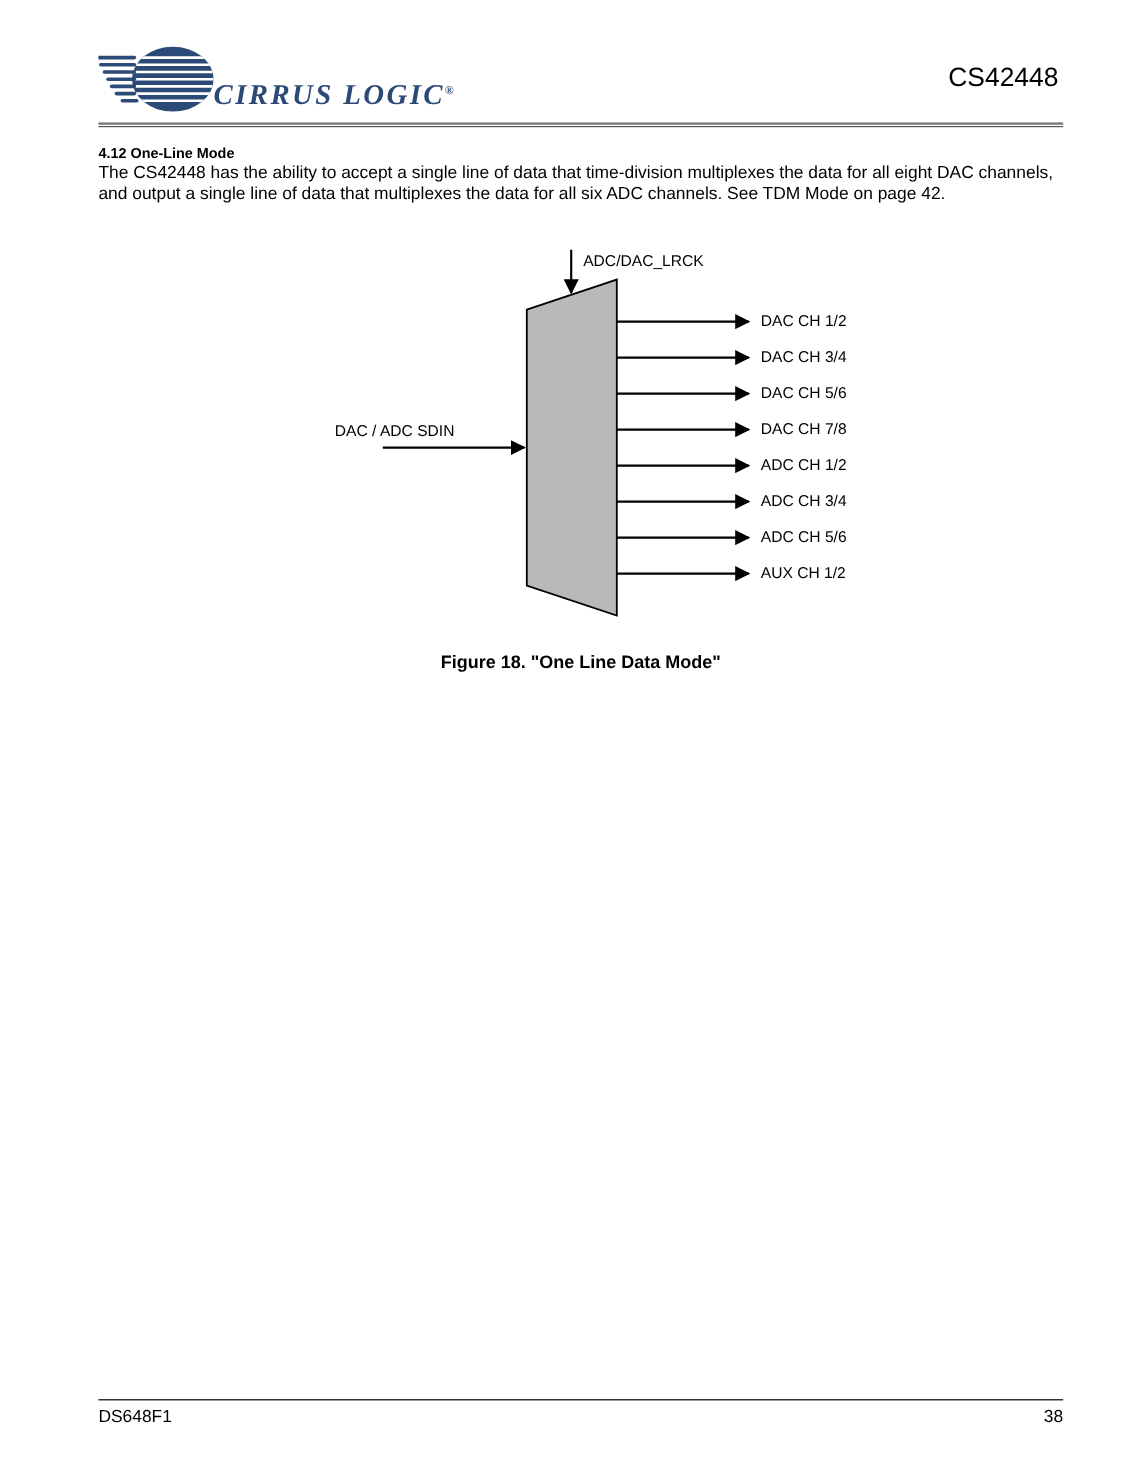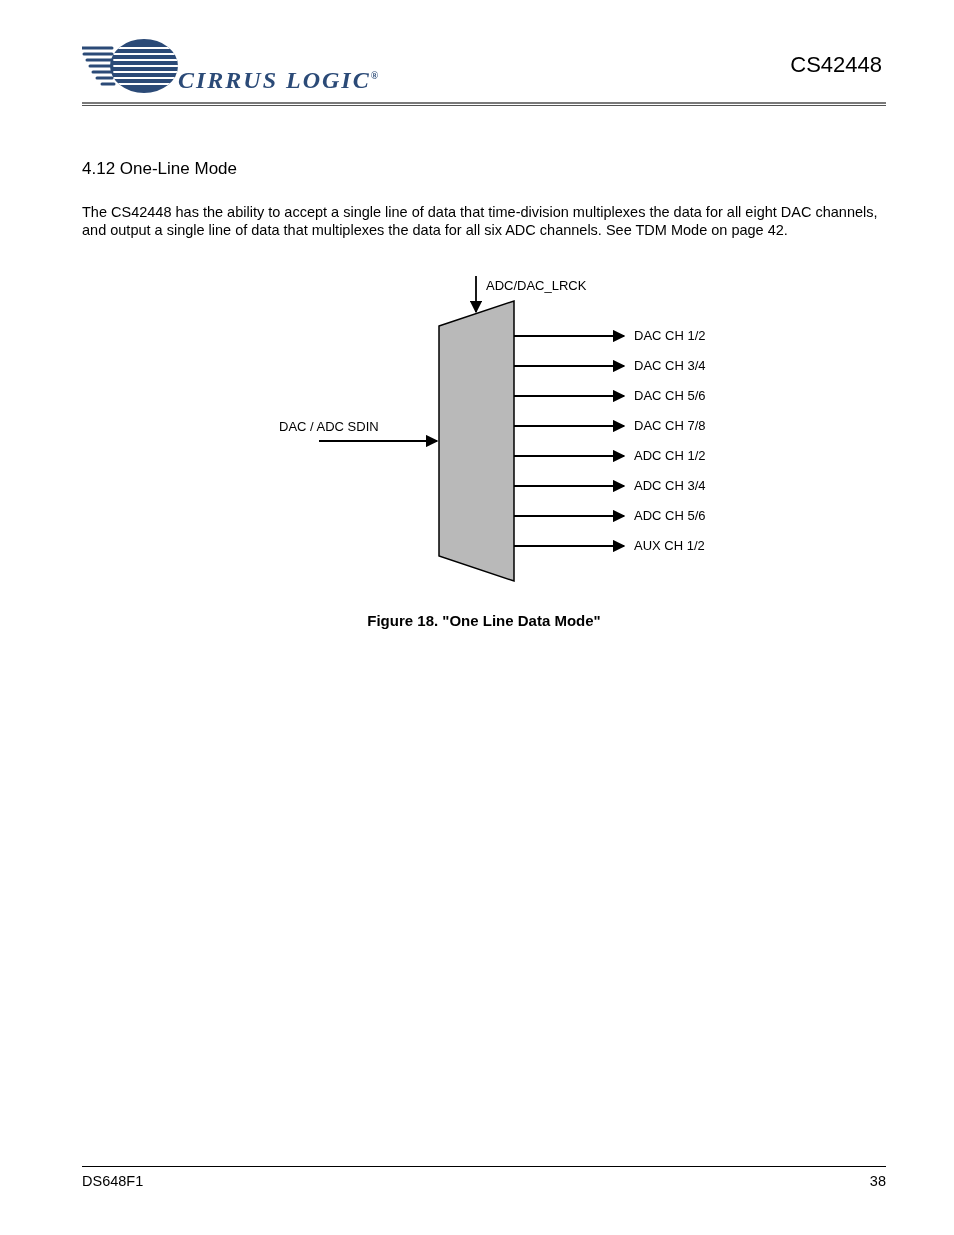--- a/index.html
+++ b/index.html
@@ -54,27 +54,27 @@
     color: #2b4a77;
     margin-left: -4px;
     padding-bottom: 2px;
     white-space: nowrap;
   }
   .logo-reg {
     font-size: 10px;
     vertical-align: super;
   }
   .section-num {
-    font-weight: normal;
-    font-size: 17px;
-    margin-top: 53px;
+    font-weight: bold;
+    font-size: 12px;
+    margin-top: 15px;
   }
   .body-text {
     font-size: 14.5px;
-    margin-top: 24px;
+    margin-top: 0;
     line-height: 1.25;
   }
   .figure-wrap {
     margin-top: 37px;
     position: relative;
     height: 340px;
   }
   .figure-svg {
     display: block;
     margin: 0 auto;

